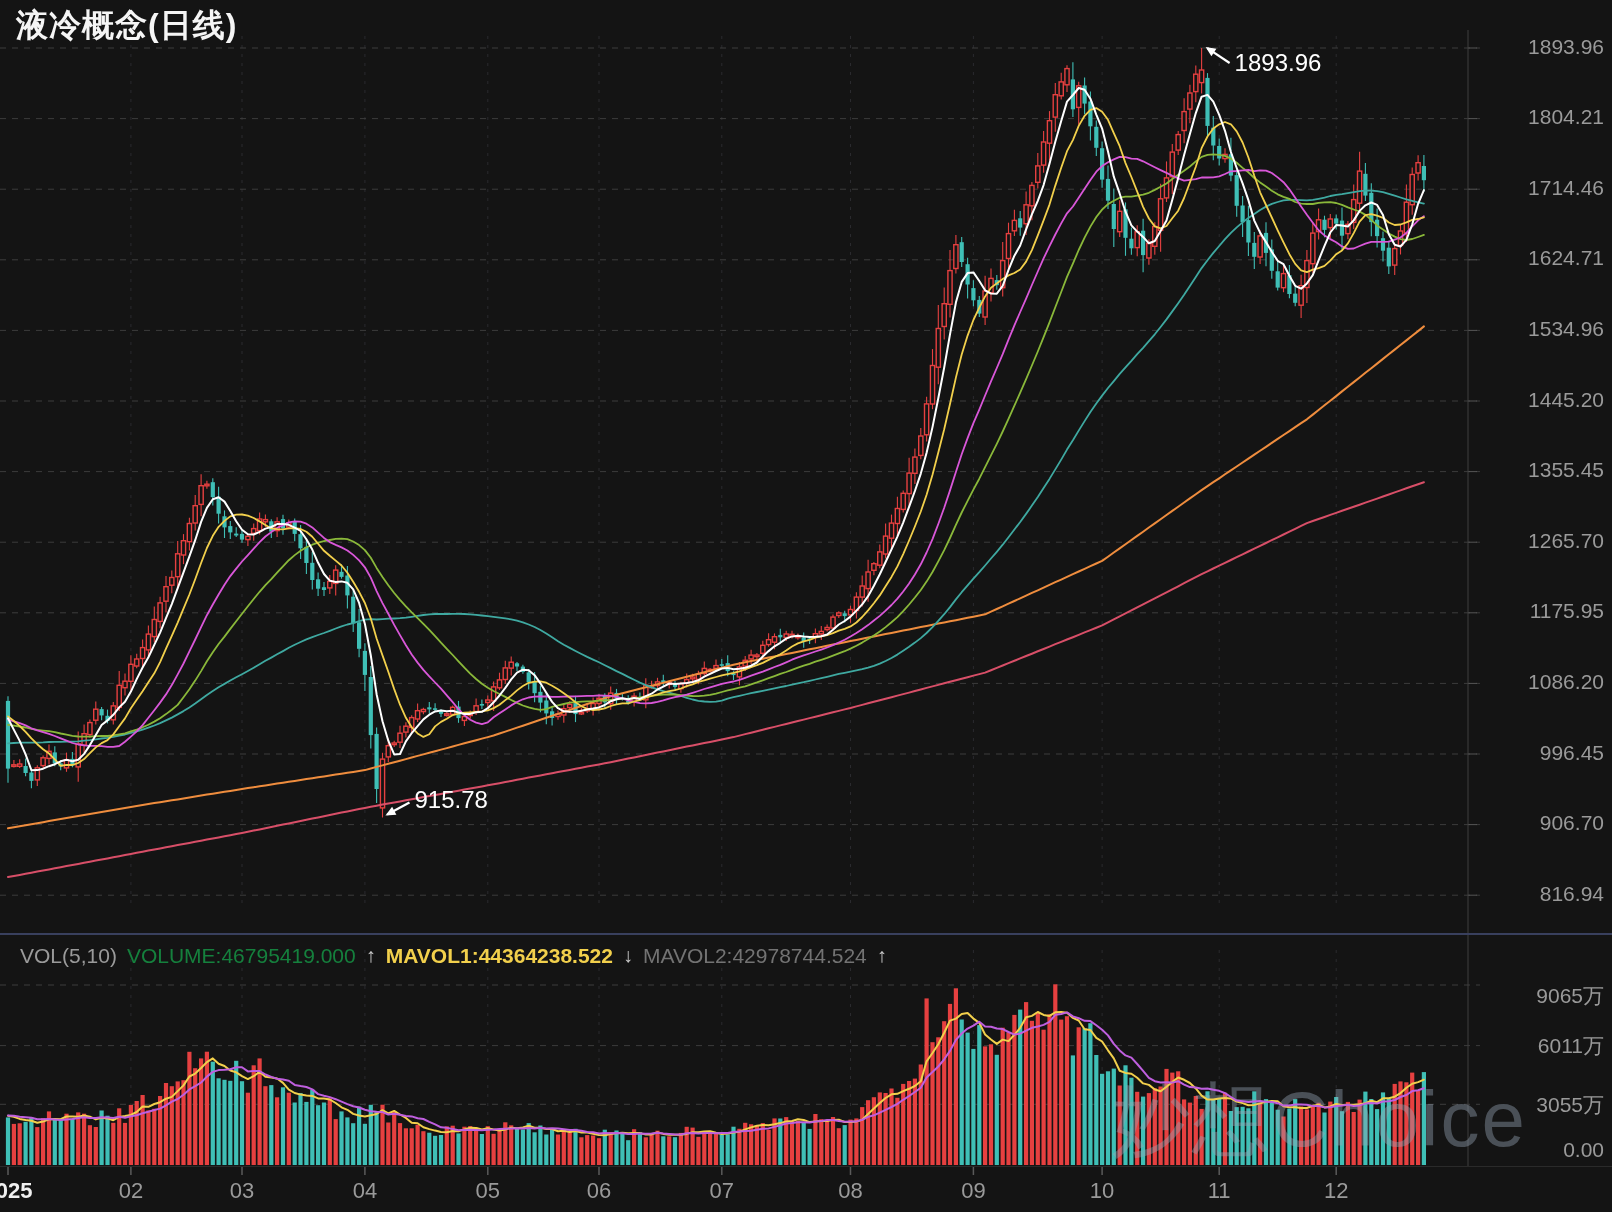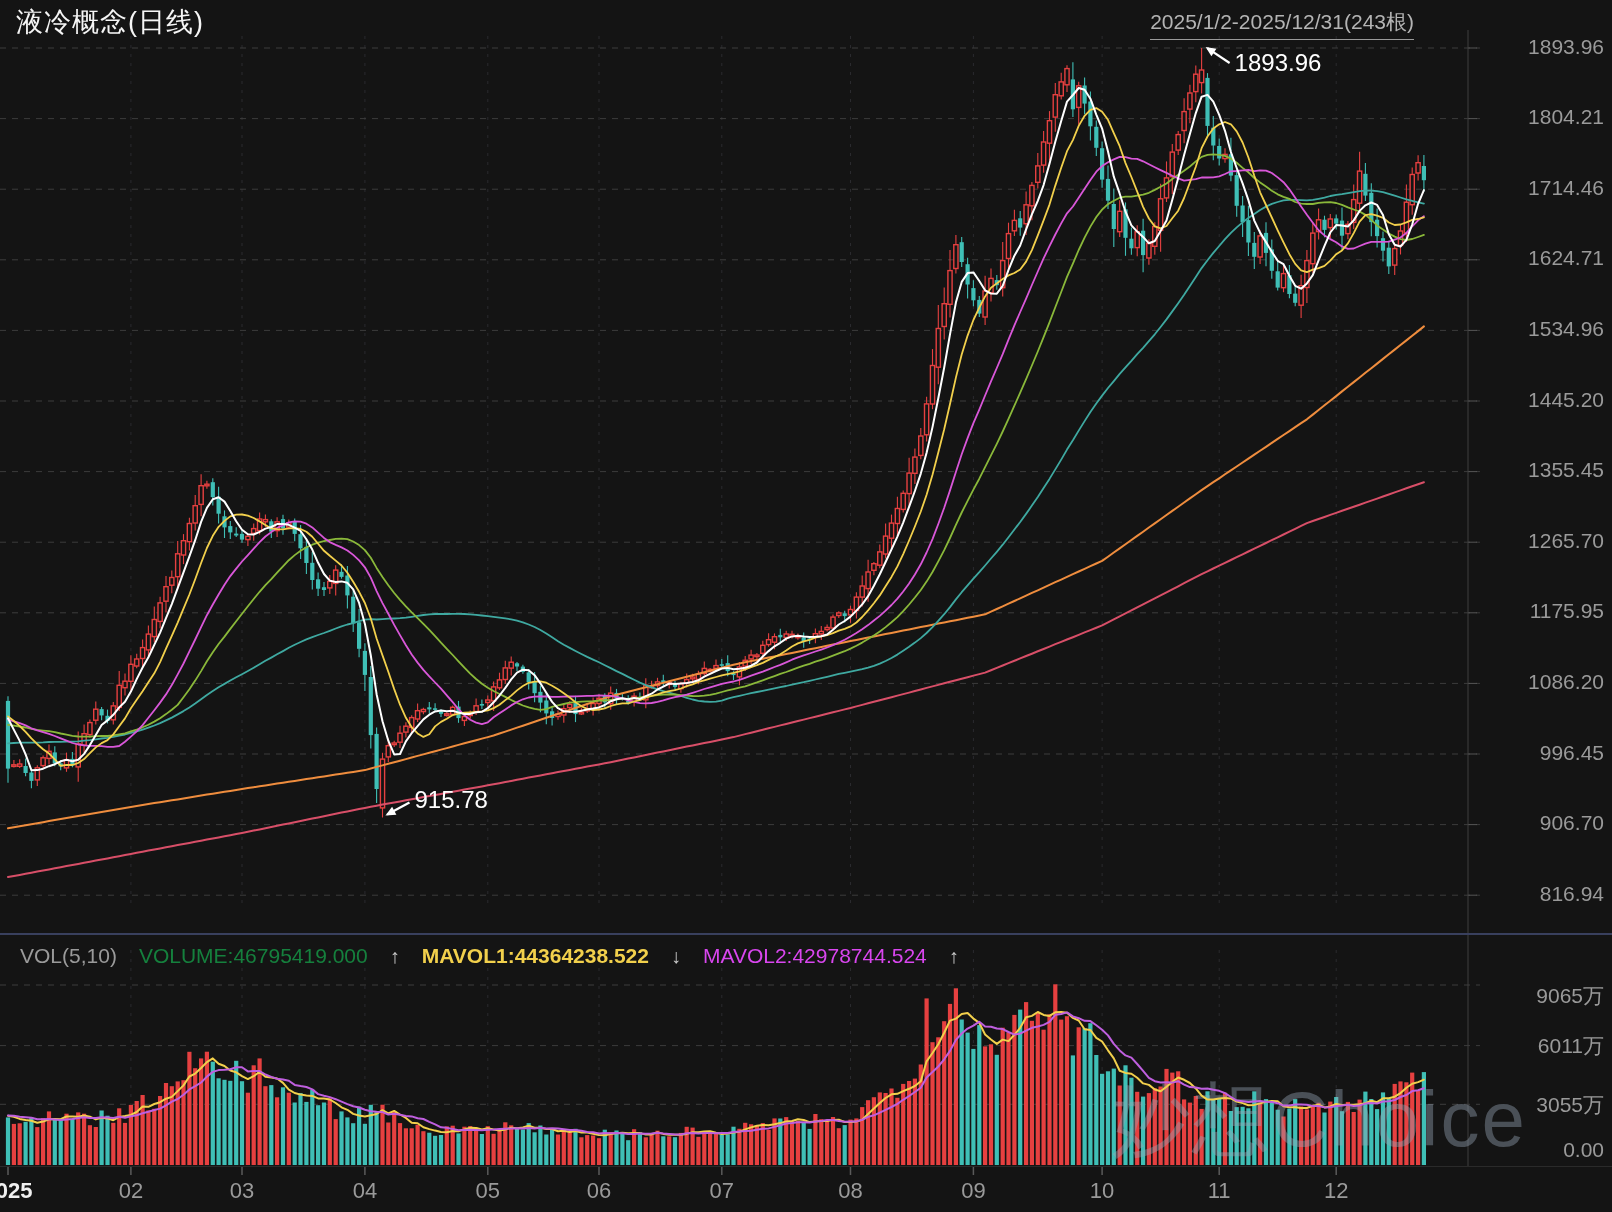--- a/index.html
+++ b/index.html
@@ -1,26 +1,26 @@
 <!DOCTYPE html>
 <html><head>
 <meta charset="utf-8">
 <style>
   html,body{margin:0;padding:0;background:#0d0d0d;}
   #app{position:relative;width:1612px;height:1212px;background:#141414;overflow:hidden;
        font-family:"Liberation Sans","DejaVu Sans",sans-serif;}
   #chart-svg{position:absolute;left:0;top:0;}
-  .hdr-title{position:absolute;left:16px;top:4px;font-size:27px;font-weight:normal;color:#f5f5f5;letter-spacing:1px;z-index:5;}
+  .hdr-title{position:absolute;left:16px;top:4px;font-size:32px;font-weight:bold;color:#f5f5f5;letter-spacing:1px;z-index:5;}
   .hdr-range{position:absolute;right:198px;top:8px;font-size:21px;color:#b4b4b4;
              border-bottom:1px solid #9a9a9a;padding-bottom:3px;z-index:5;}
-  .vol-header{position:absolute;left:20px;top:944px;font-size:21px;z-index:5;display:flex;align-items:flex-end;gap:22px;white-space:nowrap;}
+  .vol-header{position:absolute;left:20px;top:944px;font-size:21px;z-index:5;display:flex;align-items:flex-start;gap:10px;white-space:nowrap;}
   .vh-dim{color:#9a9a9a;}
   .vh-white{color:#15803d;}
   .vh-yellow{color:#f2d04c;font-weight:bold;}
-  .vh-purple{color:#d946ef;}
+  .vh-purple{color:#737373;}
   .vh-arrow{color:#c8c8c8;font-size:20px;}
 </style>
 </head>
 <body>
 
 <div id="app">
   <svg id="chart-svg" width="1612" height="1212">
       <line x1="130.9" y1="36" x2="130.9" y2="905" stroke="#2a2a2e" stroke-dasharray="3 6"></line>
       <line x1="130.9" y1="950" x2="130.9" y2="1164" stroke="#2a2a2e" stroke-dasharray="3 6"></line>
       <line x1="242.0" y1="36" x2="242.0" y2="905" stroke="#2a2a2e" stroke-dasharray="3 6"></line>
@@ -857,21 +857,20 @@
       <text x="1336.2" y="1192" text-anchor="middle" dominant-baseline="middle" font-size="22" fill="#9a9a9a">12</text>
       <line x1="1229.604" y1="63" x2="1207.3" y2="48.1" stroke="#ffffff" stroke-width="2.2"></line>
       <polygon points="1205.604,47 1211.4,56.3 1216.4,48.8" fill="#ffffff"></polygon>
       <text x="1234.6" y="65.0" font-size="24" fill="#ffffff" dominant-baseline="middle">1893.96</text>
       <line x1="409.464" y1="802.4657334000001" x2="387.2" y2="814.5" stroke="#ffffff" stroke-width="2.2"></line>
       <polygon points="385.464,815.4657334000001 396.4,814.7 392.1,806.7" fill="#ffffff"></polygon>
       <text x="414.5" y="801.5" font-size="24" fill="#ffffff" dominant-baseline="middle">915.78</text>
     </svg>
 
   <div class="hdr-title">液冷概念(日线)</div>
-  <div class="hdr-range">2025/1/2-2025/12/31(243根)</div>
 
   <div class="vol-header">
     <span class="vh-dim">VOL(5,10)</span>
     <span class="vh-white">VOLUME:46795419.000</span>
     <span class="vh-arrow">↑</span>
     <span class="vh-yellow">MAVOL1:44364238.522</span>
     <span class="vh-arrow">↓</span>
     <span class="vh-purple">MAVOL2:42978744.524</span>
     <span class="vh-arrow">↑</span>
   </div>

